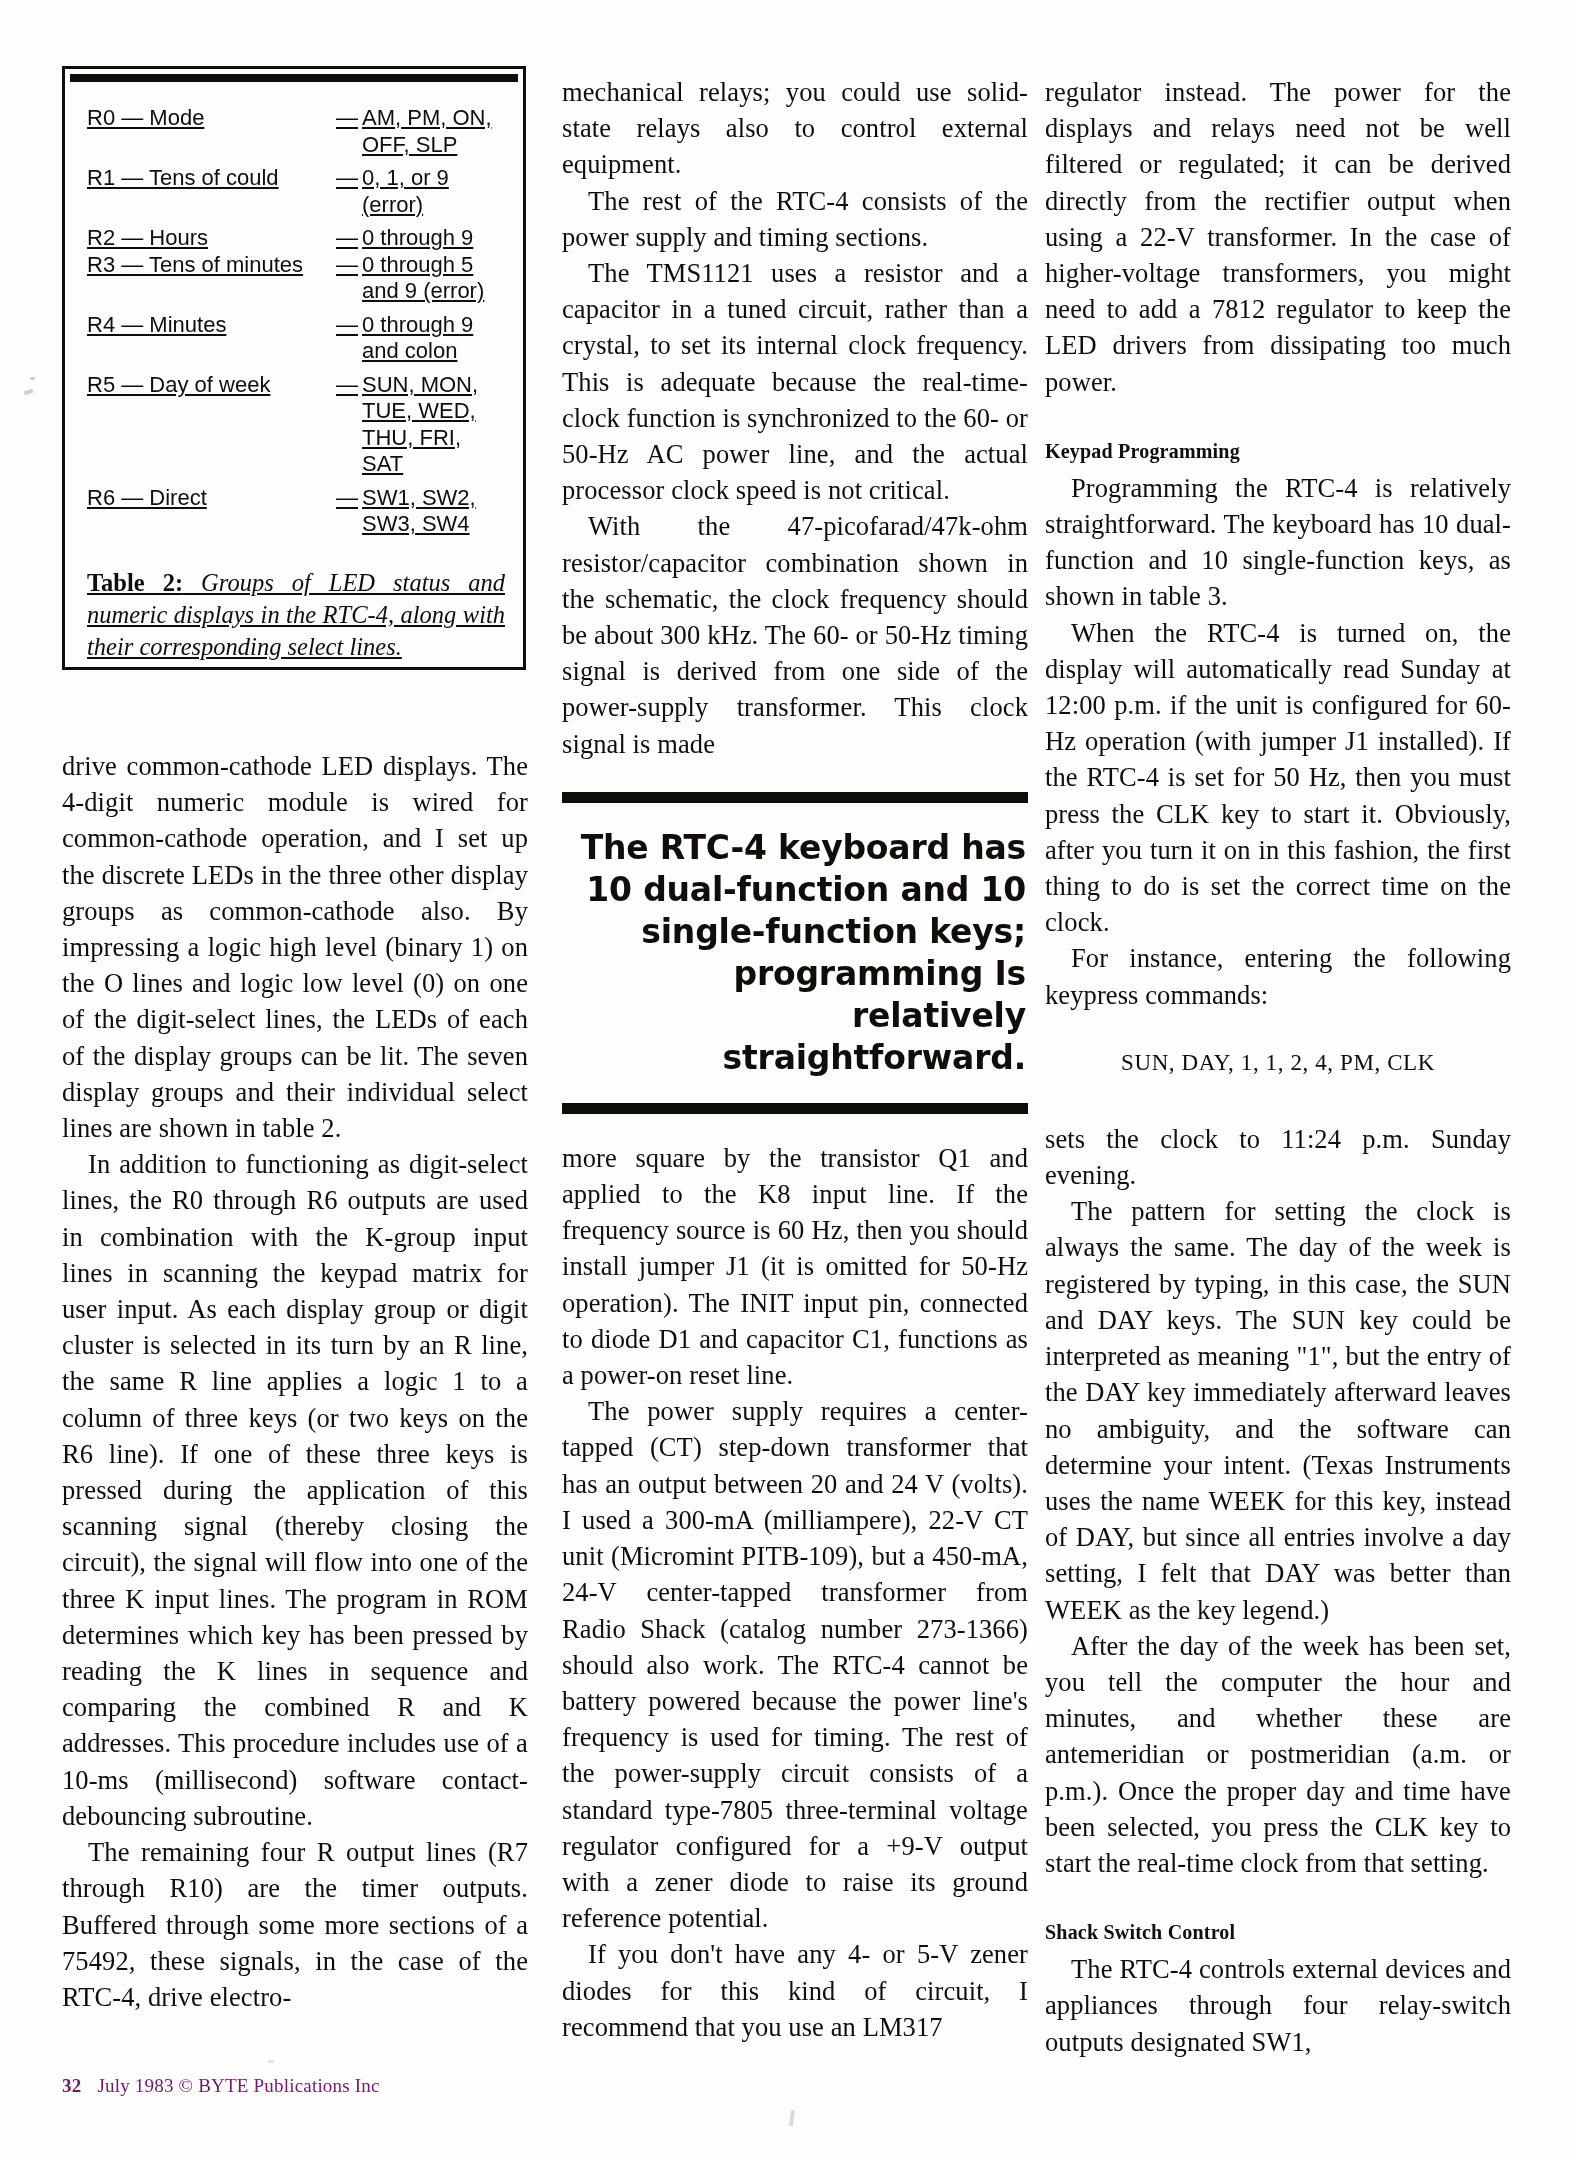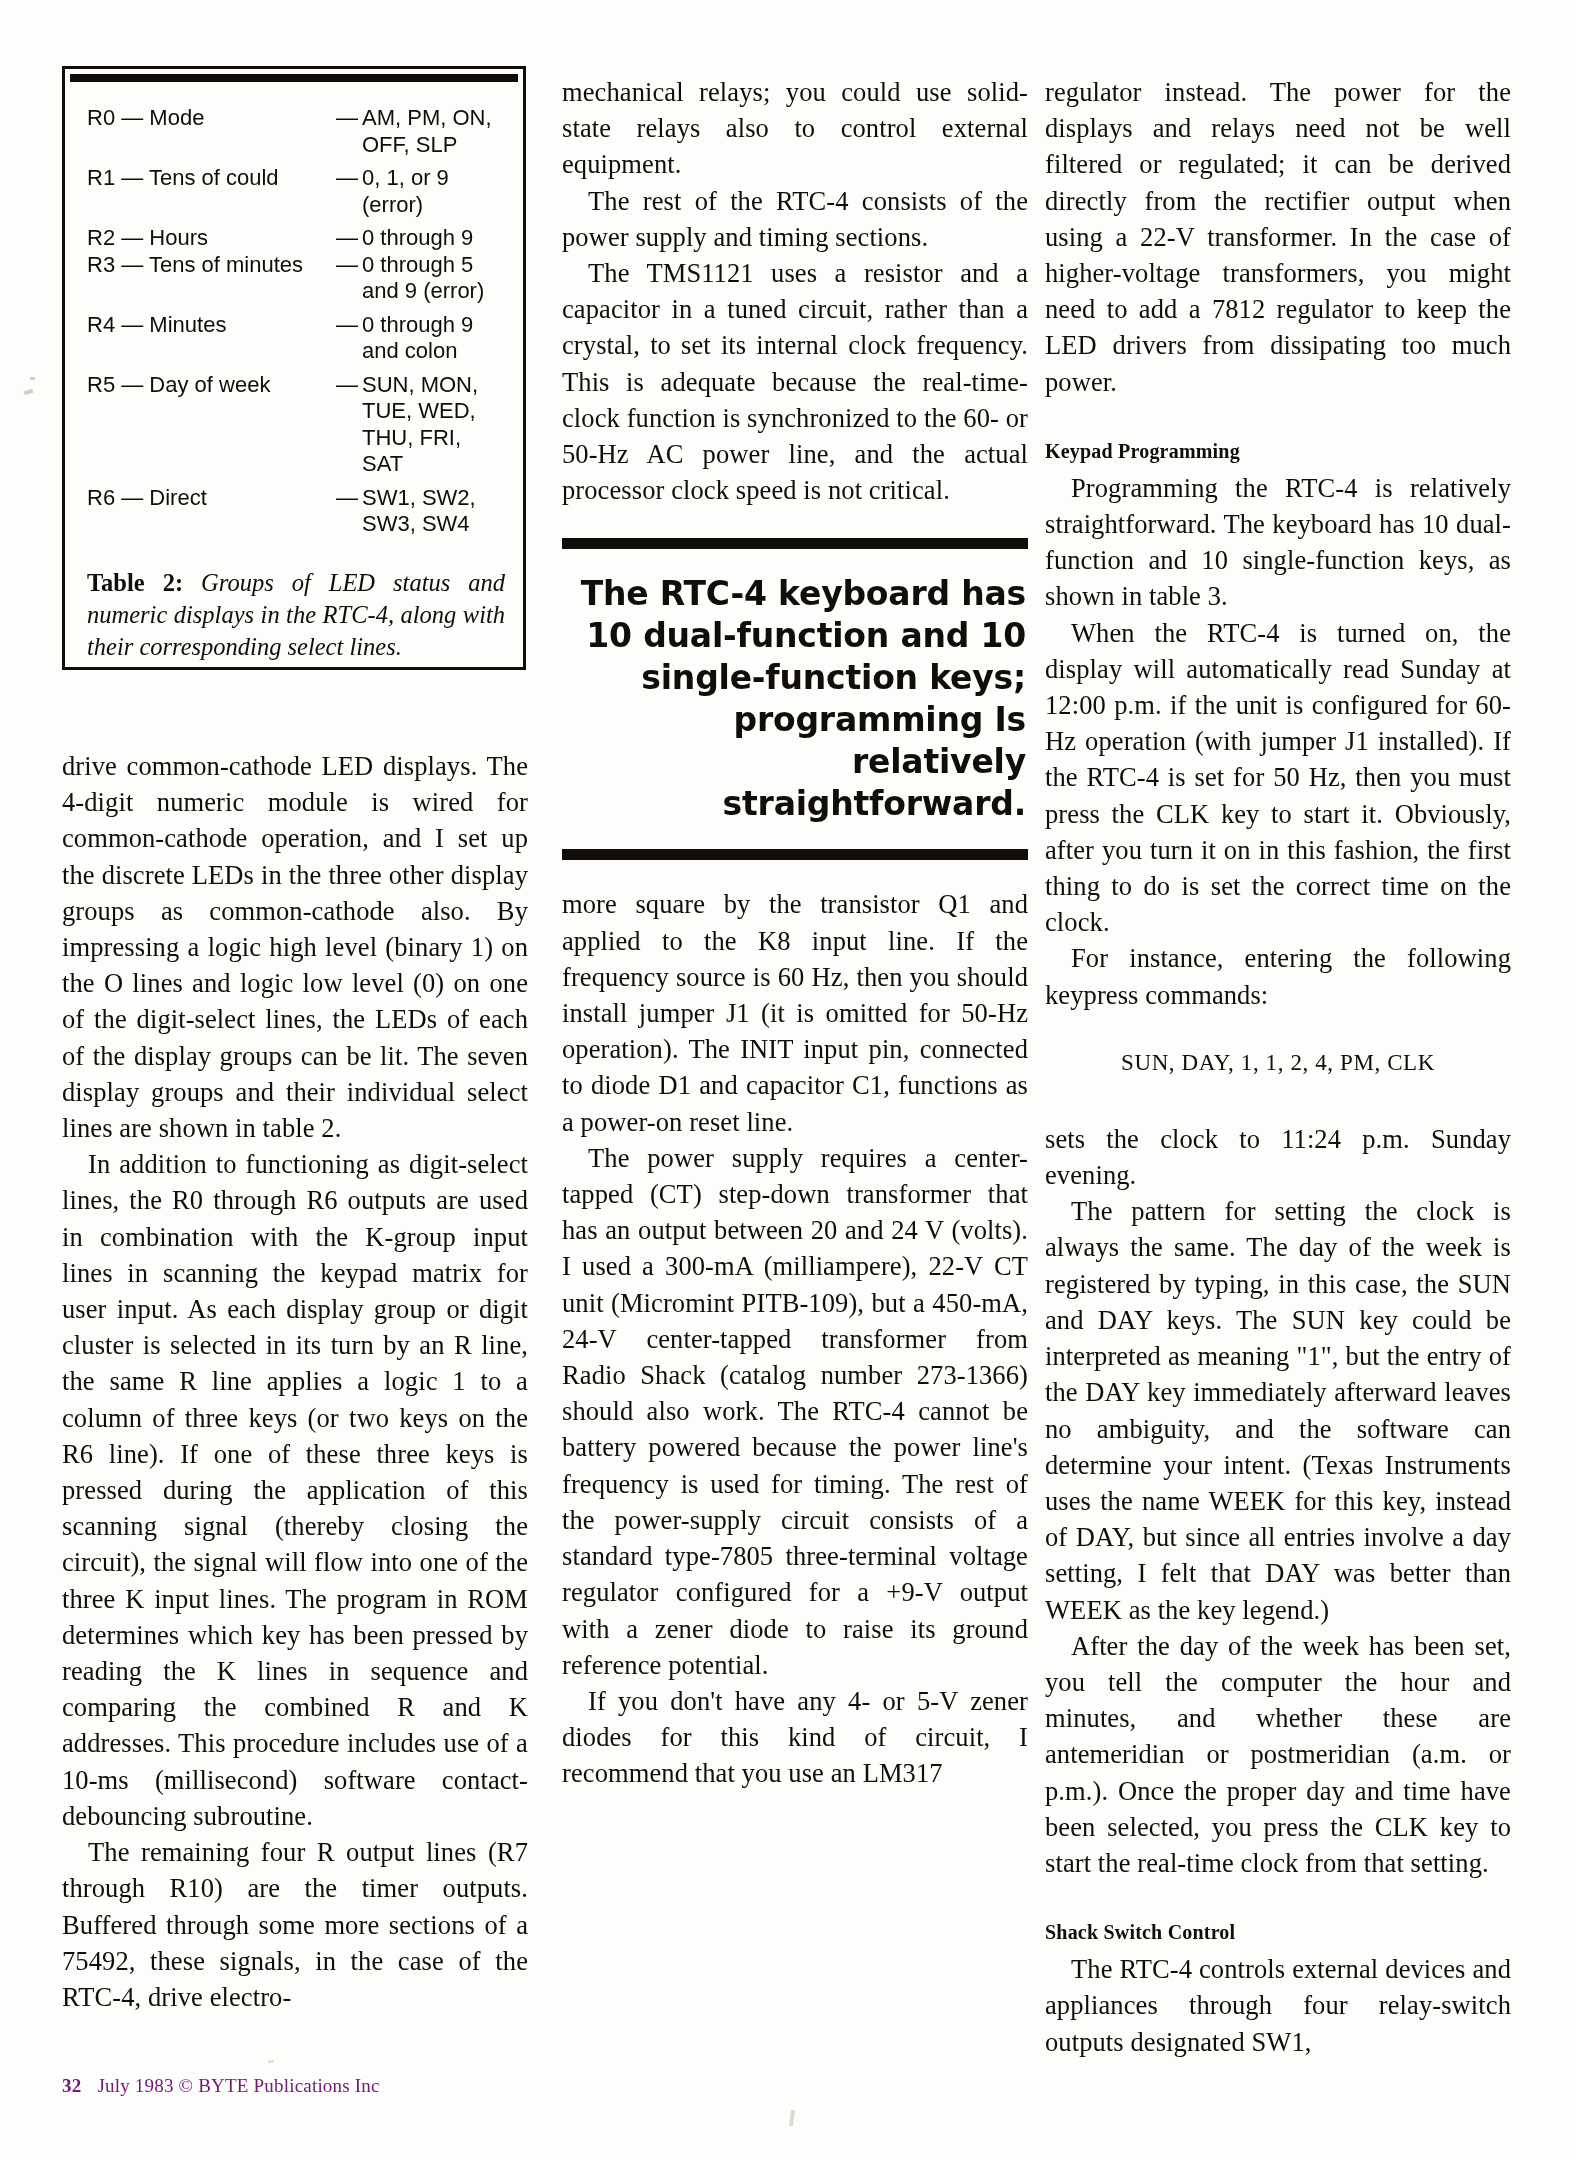--- a/index.html
+++ b/index.html
@@ -79,20 +79,21 @@
     right: 5px;
     top: 5px;
     height: 8px;
     background: #100d0a;
   }
   .table-inner {
     position: absolute;
     left: 0; right: 0; top: 0; bottom: 0;
     padding: 30px 18px 19px 22px;
     box-sizing: border-box;
+    text-decoration: underline;
   }
   .tbl {
     margin-top: 6px;
     font-family: "Liberation Sans", "DejaVu Sans", sans-serif;
     font-size: 22px;
     line-height: 26.5px;
     border-collapse: collapse;
     width: 100%;
   }
   .tbl td {
@@ -239,20 +240,21 @@
   <div class="col" id="col1" style="top:748px;">
     <p>drive common-cathode LED displays. The 4-digit numeric module is wired for common-cathode operation, and I set up the discrete LEDs in the three other display groups as common-cathode also. By impressing a logic high level (binary 1) on the O lines and logic low level (0) on one of the digit-select lines, the LEDs of each of the display groups can be lit. The seven display groups and their individual select lines are shown in table 2.</p>
     <p class="indent">In addition to functioning as digit-select lines, the R0 through R6 outputs are used in combination with the K-group input lines in scanning the keypad matrix for user input. As each display group or digit cluster is selected in its turn by an R line, the same R line applies a logic 1 to a column of three keys (or two keys on the R6 line). If one of these three keys is pressed during the application of this scanning signal (thereby closing the circuit), the signal will flow into one of the three K input lines. The program in ROM determines which key has been pressed by reading the K lines in sequence and comparing the combined R and K addresses. This procedure includes use of a 10-ms (millisecond) software contact-debouncing subroutine.</p>
     <p class="indent">The remaining four R output lines (R7 through R10) are the timer outputs. Buffered through some more sections of a 75492, these signals, in the case of the RTC-4, drive electro-</p>
   </div>
 
   <div class="col" id="col2">
     <p>mechanical relays; you could use solid-state relays also to control external equipment.</p>
     <p class="indent">The rest of the RTC-4 consists of the power supply and timing sections.</p>
     <p class="indent">The TMS1121 uses a resistor and a capacitor in a tuned circuit, rather than a crystal, to set its internal clock frequency. This is adequate because the real-time-clock function is synchronized to the 60- or 50-Hz AC power line, and the actual processor clock speed is not critical.</p>
+    <p class="indent">With the 47-picofarad/47k-ohm resistor/capacitor combination shown in the schematic, the clock frequency should be about 300 kHz. The 60- or 50-Hz timing signal is derived from one side of the power-supply transformer. This clock signal is made</p>
 
     <div class="pullquote">
       <div class="pq-rule"></div>
       <div class="pq-text">The RTC-4 keyboard has 10 dual-function and 10 single-function keys; programming Is relatively straightforward.</div>
       <div class="pq-rule bottom"></div>
     </div>
 
     <p>more square by the transistor Q1 and applied to the K8 input line. If the frequency source is 60 Hz, then you should install jumper J1 (it is omitted for 50-Hz operation). The INIT input pin, connected to diode D1 and capacitor C1, functions as a power-on reset line.</p>
     <p class="indent">The power supply requires a center-tapped (CT) step-down transformer that has an output between 20 and 24 V (volts). I used a 300-mA (milliampere), 22-V CT unit (Micromint PITB-109), but a 450-mA, 24-V center-tapped transformer from Radio Shack (catalog number 273-1366) should also work. The RTC-4 cannot be battery powered because the power line's frequency is used for timing. The rest of the power-supply circuit consists of a standard type-7805 three-terminal voltage regulator configured for a +9-V output with a zener diode to raise its ground reference potential.</p>
     <p class="indent">If you don't have any 4- or 5-V zener diodes for this kind of circuit, I recommend that you use an LM317</p>

